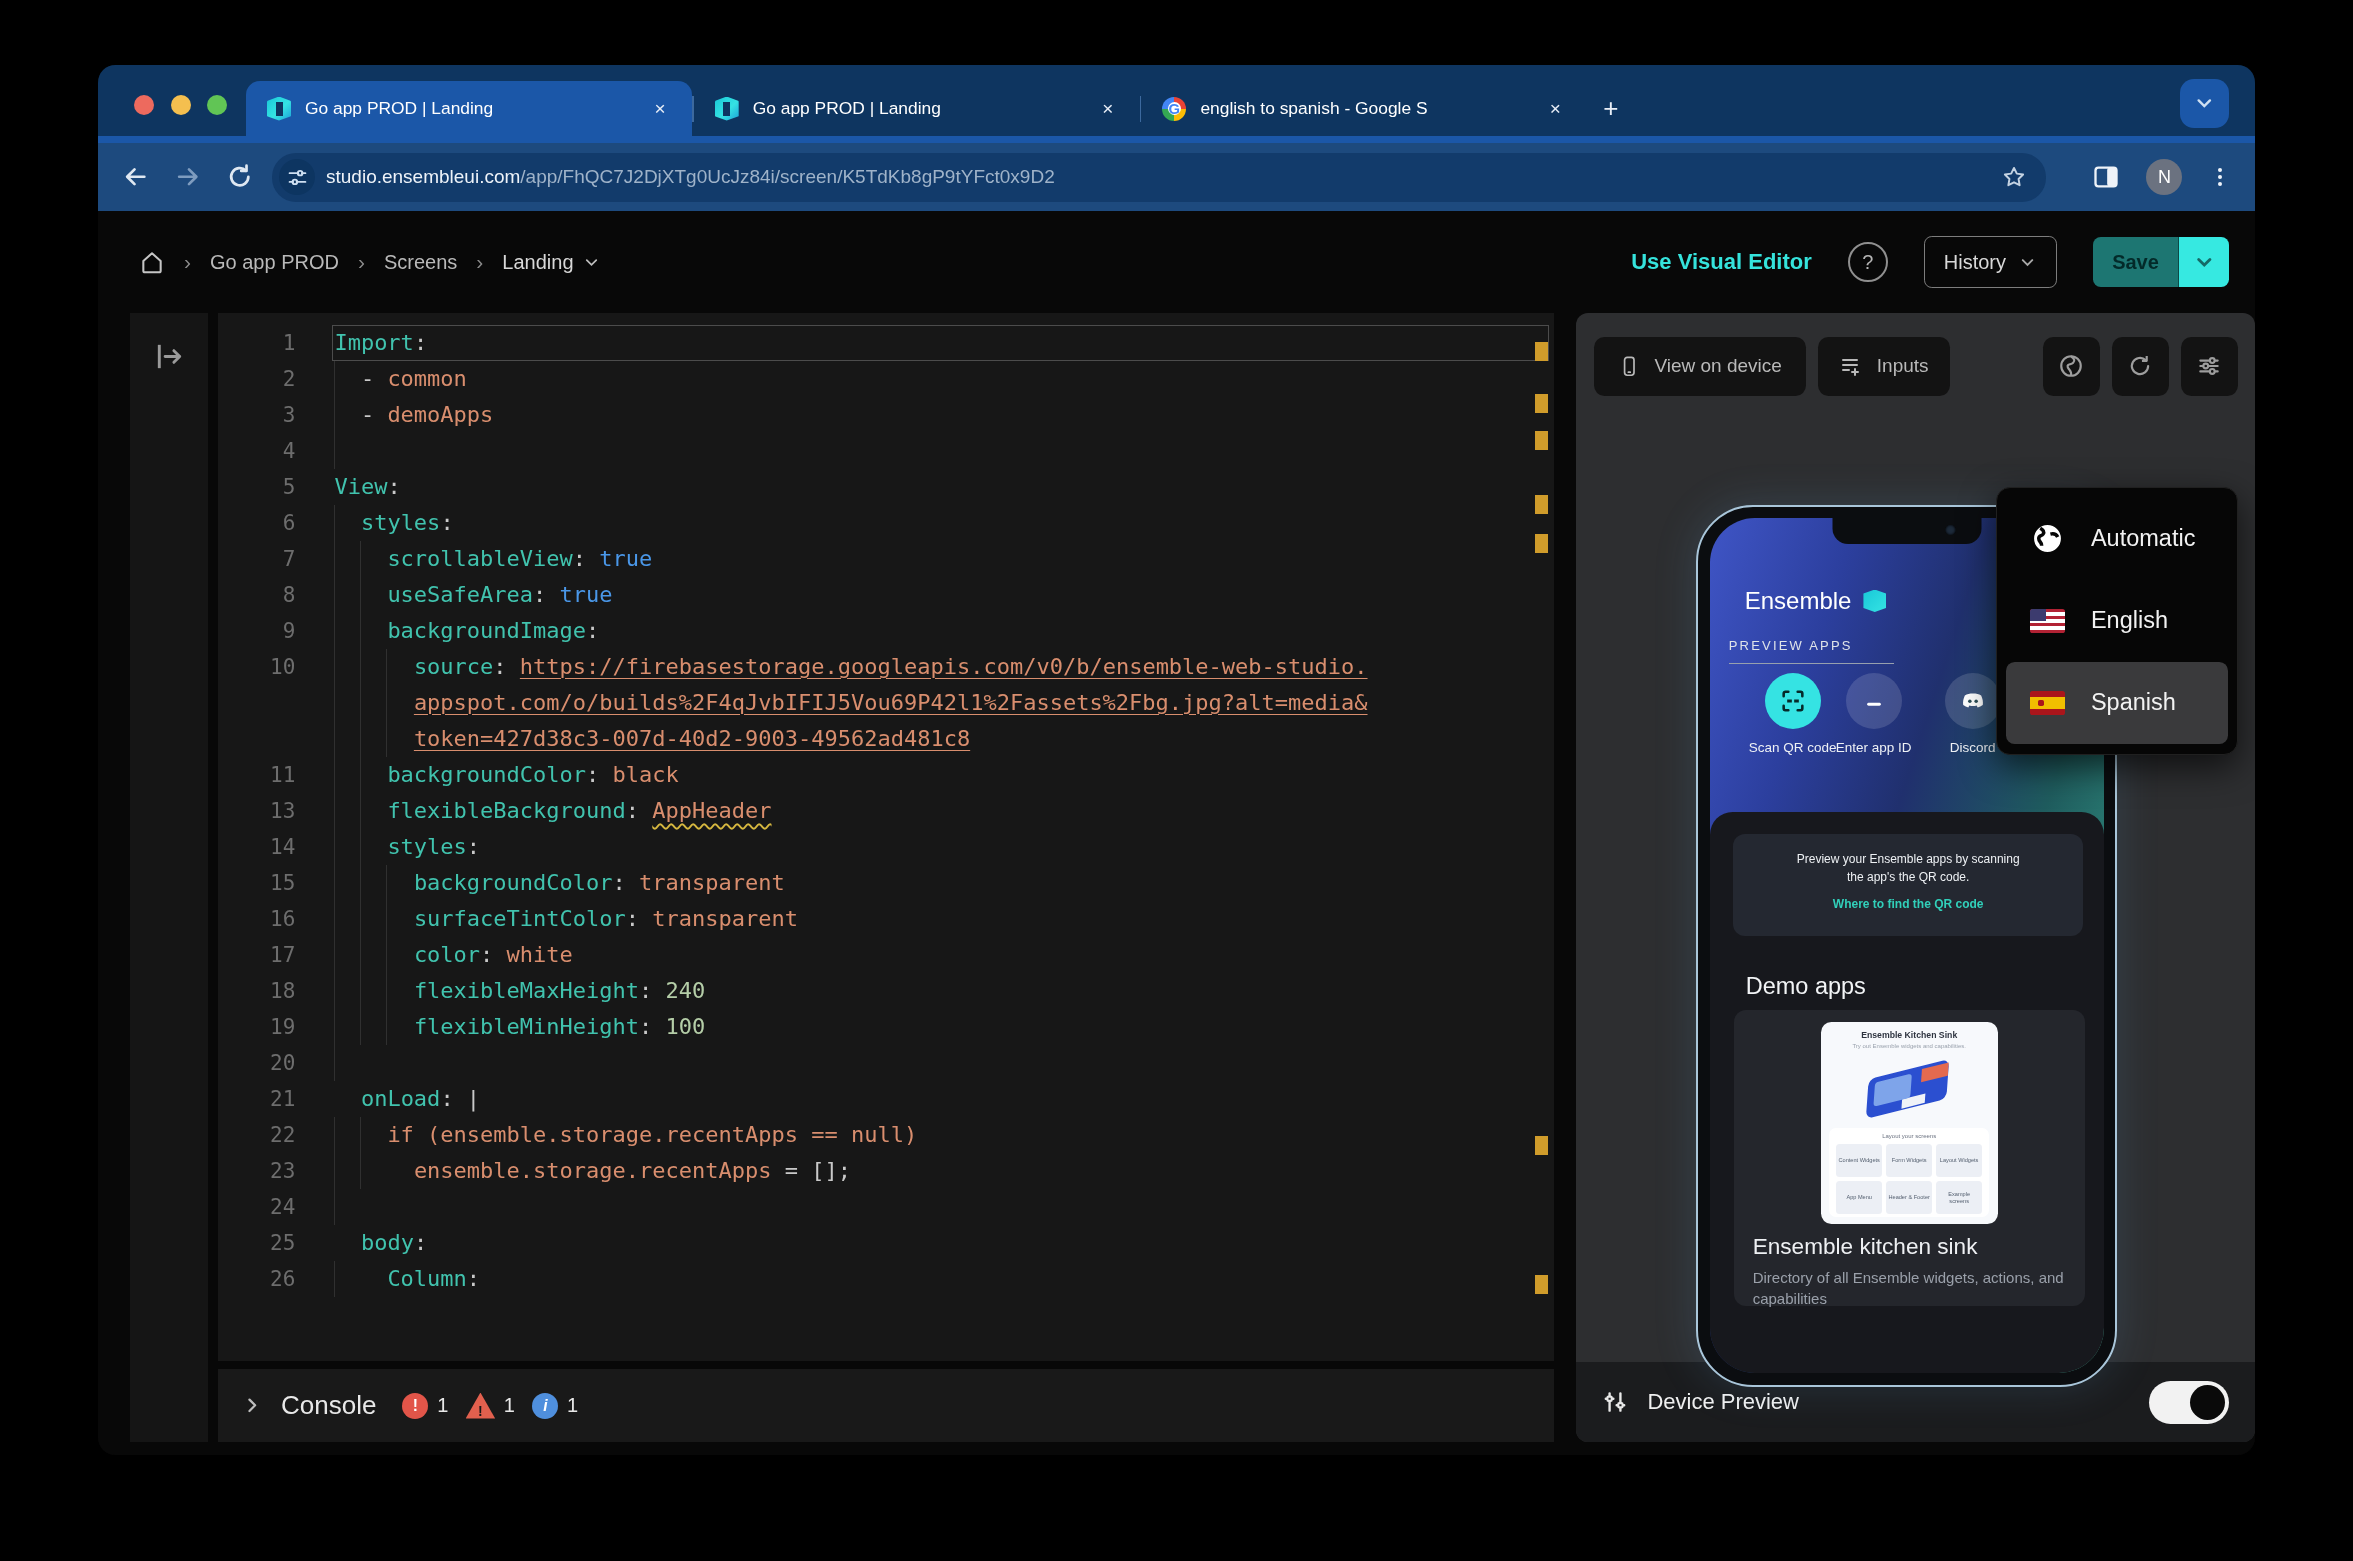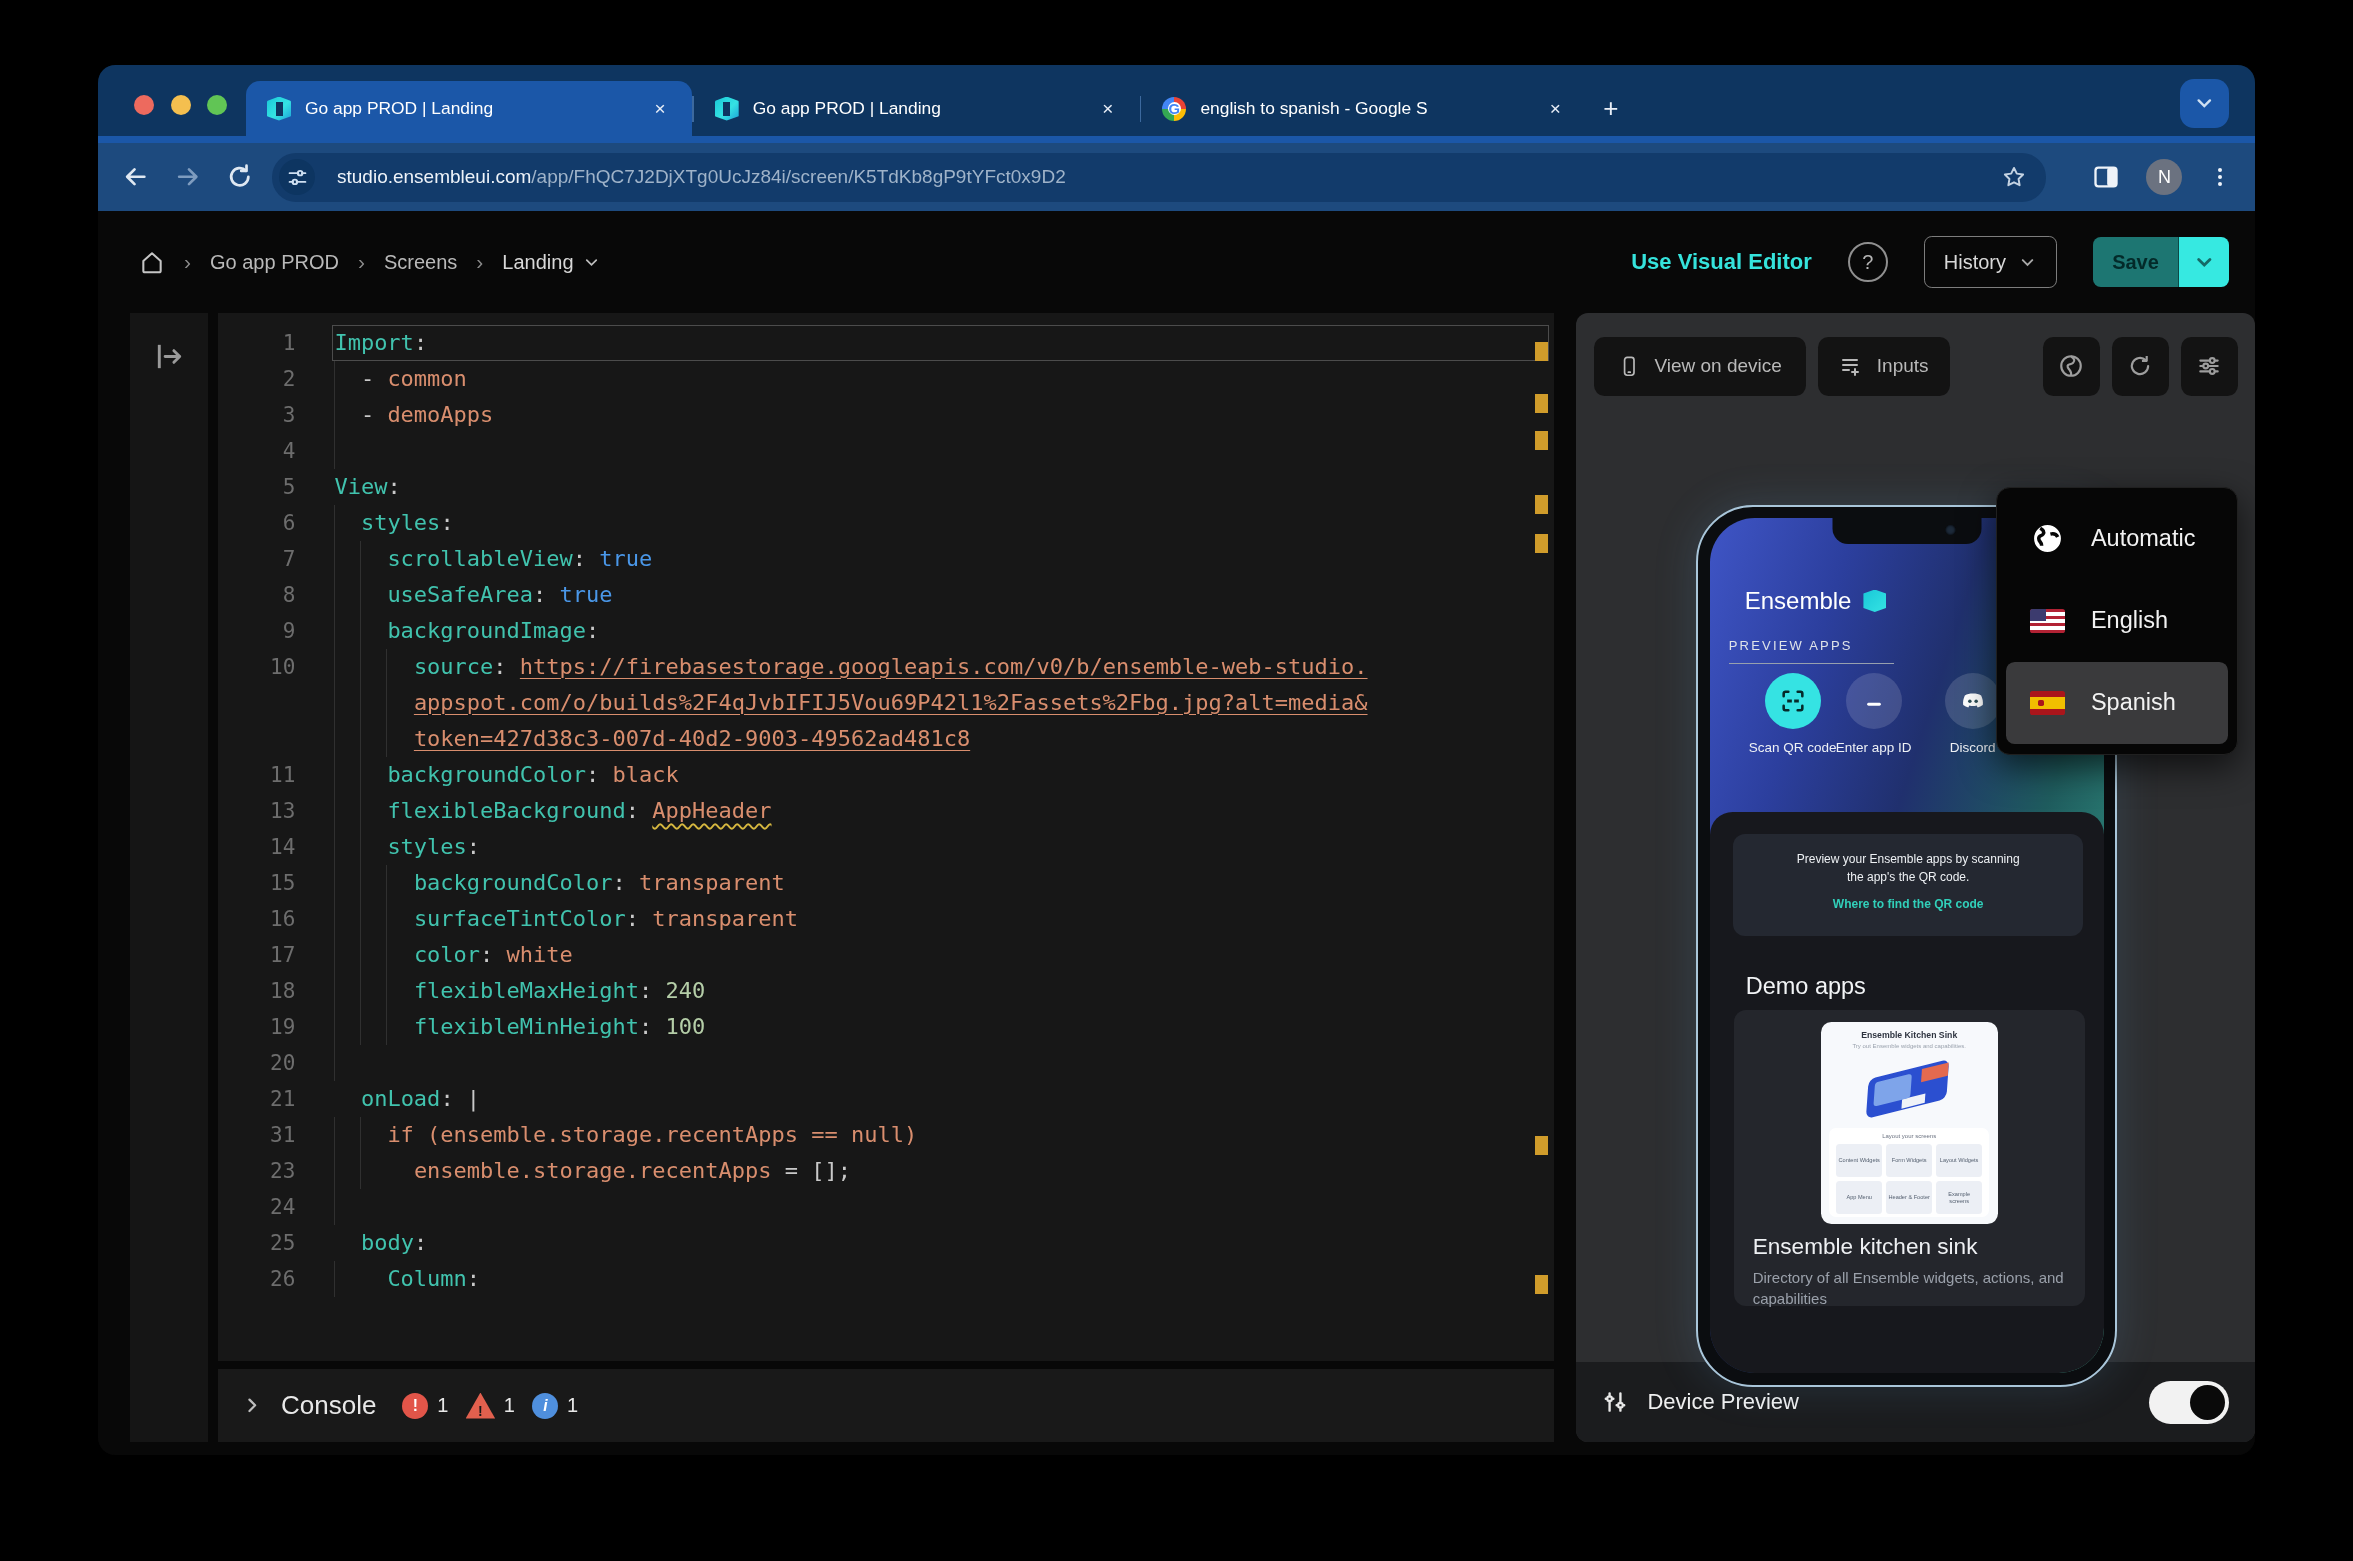--- a/index.html
+++ b/index.html
@@ -30,21 +30,21 @@
   .fav-g::after{content:"G";position:absolute;inset:0;text-align:center;line-height:24px;font-weight:bold;font-size:14.8px;color:#4285f4;}
   .tabsearch{position:absolute;right:26px;top:14px;width:49px;height:49px;border-radius:14px;background:#1b57a8;
              display:flex;align-items:center;justify-content:center;}
   .bluestrip{height:7px;background:#1b57a8;flex:none;}
   .toolbar{height:68px;background:#1d4a7e;display:flex;align-items:center;position:relative;flex:none;}
   .navico{width:29.5px;height:29.5px;margin-left:22.6px;flex:none;}
   .pill{position:absolute;left:174px;top:9.6px;width:1774px;height:49px;border-radius:24px;background:#123b6b;
         display:flex;align-items:center;}
   .siteinfo{width:36px;height:36px;border-radius:50%;background:#0d3561;margin-left:7px;flex:none;
             display:flex;align-items:center;justify-content:center;}
-  .url{margin-left:22px;font-size:19px;color:#9fb3c9;white-space:nowrap;}
+  .url{margin-left:11px;font-size:19px;color:#9fb3c9;white-space:nowrap;}
   .url b{color:#eef3f9;font-weight:normal;}
   .pill .star{margin-left:auto;margin-right:19px;}
   .tb-right{position:absolute;right:22.6px;top:0;height:68px;display:flex;align-items:center;gap:26px;}
   .avatar{width:36px;height:36px;border-radius:50%;background:#6b7280;color:#fff;font-size:18px;
           display:flex;align-items:center;justify-content:center;}
   
   .app{flex:1;background:#080808;display:flex;flex-direction:column;min-height:0;}
   .appheader{height:102px;display:flex;align-items:center;padding:0 26px 0 41px;flex:none;}
   .crumbs{display:flex;align-items:center;gap:19px;font-size:20px;color:#b9b9b9;}
   .crumbs .sep{color:#8b8b8b;font-size:21px;}
@@ -292,21 +292,21 @@
               <div class="code-row"><span class="num">11</span><span class="guide" style="left: 116px;"></span><span class="guide" style="left: 142px;"></span><span class="tk-punc">    </span><span class="tk-key">backgroundColor</span><span class="tk-punc">: </span><span class="tk-str">black</span></div>
               <div class="code-row"><span class="num">13</span><span class="guide" style="left: 116px;"></span><span class="guide" style="left: 142px;"></span><span class="tk-punc">    </span><span class="tk-key">flexibleBackground</span><span class="tk-punc">: </span><span class="tk-warn">AppHeader</span></div>
               <div class="code-row"><span class="num">14</span><span class="guide" style="left: 116px;"></span><span class="guide" style="left: 142px;"></span><span class="tk-punc">    </span><span class="tk-key">styles</span><span class="tk-punc">:</span></div>
               <div class="code-row"><span class="num">15</span><span class="guide" style="left: 116px;"></span><span class="guide" style="left: 142px;"></span><span class="guide" style="left: 168px;"></span><span class="tk-punc">      </span><span class="tk-key">backgroundColor</span><span class="tk-punc">: </span><span class="tk-str">transparent</span></div>
               <div class="code-row"><span class="num">16</span><span class="guide" style="left: 116px;"></span><span class="guide" style="left: 142px;"></span><span class="guide" style="left: 168px;"></span><span class="tk-punc">      </span><span class="tk-key">surfaceTintColor</span><span class="tk-punc">: </span><span class="tk-str">transparent</span></div>
               <div class="code-row"><span class="num">17</span><span class="guide" style="left: 116px;"></span><span class="guide" style="left: 142px;"></span><span class="guide" style="left: 168px;"></span><span class="tk-punc">      </span><span class="tk-key">color</span><span class="tk-punc">: </span><span class="tk-str">white</span></div>
               <div class="code-row"><span class="num">18</span><span class="guide" style="left: 116px;"></span><span class="guide" style="left: 142px;"></span><span class="guide" style="left: 168px;"></span><span class="tk-punc">      </span><span class="tk-key">flexibleMaxHeight</span><span class="tk-punc">: </span><span class="tk-num">240</span></div>
               <div class="code-row"><span class="num">19</span><span class="guide" style="left: 116px;"></span><span class="guide" style="left: 142px;"></span><span class="guide" style="left: 168px;"></span><span class="tk-punc">      </span><span class="tk-key">flexibleMinHeight</span><span class="tk-punc">: </span><span class="tk-num">100</span></div>
               <div class="code-row"><span class="num">20</span><span class="guide" style="left: 116px;"></span></div>
               <div class="code-row"><span class="num">21</span><span class="tk-punc">  </span><span class="tk-key">onLoad</span><span class="tk-punc">: |</span></div>
-              <div class="code-row"><span class="num">31</span><span class="guide" style="left: 116px;"></span><span class="guide" style="left: 142px;"></span><span class="tk-punc">    </span><span class="tk-str">if (ensemble.storage.recentApps == null)</span></div>
+              <div class="code-row"><span class="num">22</span><span class="guide" style="left: 116px;"></span><span class="guide" style="left: 142px;"></span><span class="tk-punc">    </span><span class="tk-str">if (ensemble.storage.recentApps == null)</span></div>
               <div class="code-row"><span class="num">23</span><span class="guide" style="left: 116px;"></span><span class="guide" style="left: 142px;"></span><span class="tk-punc">      </span><span class="tk-str">ensemble.storage.recentApps</span><span class="tk-punc"> = [];</span></div>
               <div class="code-row"><span class="num">24</span><span class="guide" style="left: 116px;"></span></div>
               <div class="code-row"><span class="num">25</span><span class="tk-punc">  </span><span class="tk-key">body</span><span class="tk-punc">:</span></div>
               <div class="code-row"><span class="num">26</span><span class="guide" style="left: 116px;"></span><span class="tk-punc">    </span><span class="tk-key">Column</span><span class="tk-punc">:</span></div>
             </div>
           <div id="markers">
               <span class="marker" style="top: 29px;"></span>
               <span class="marker" style="top: 81px;"></span>
               <span class="marker" style="top: 118px;"></span>
               <span class="marker" style="top: 182px;"></span>

